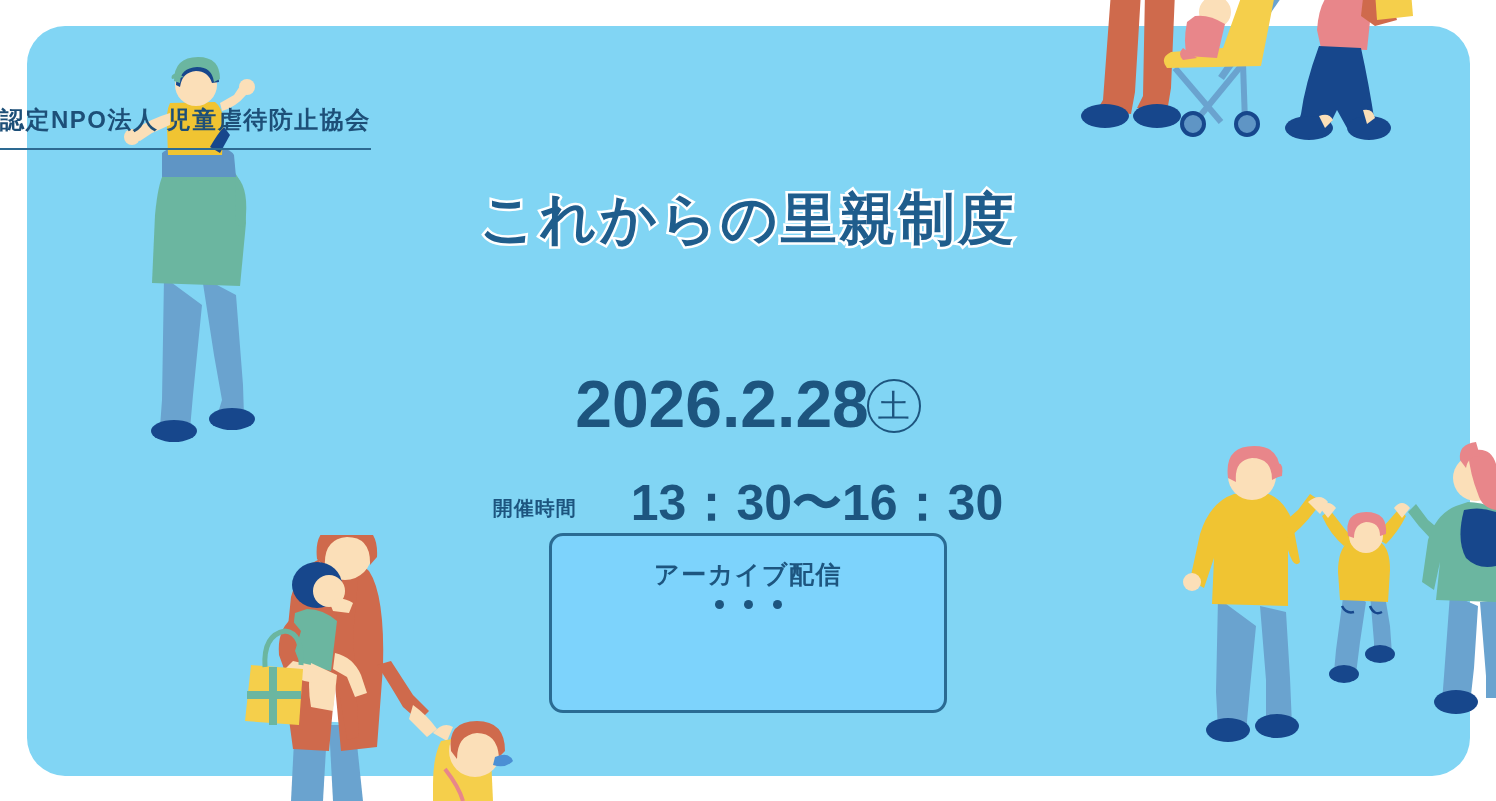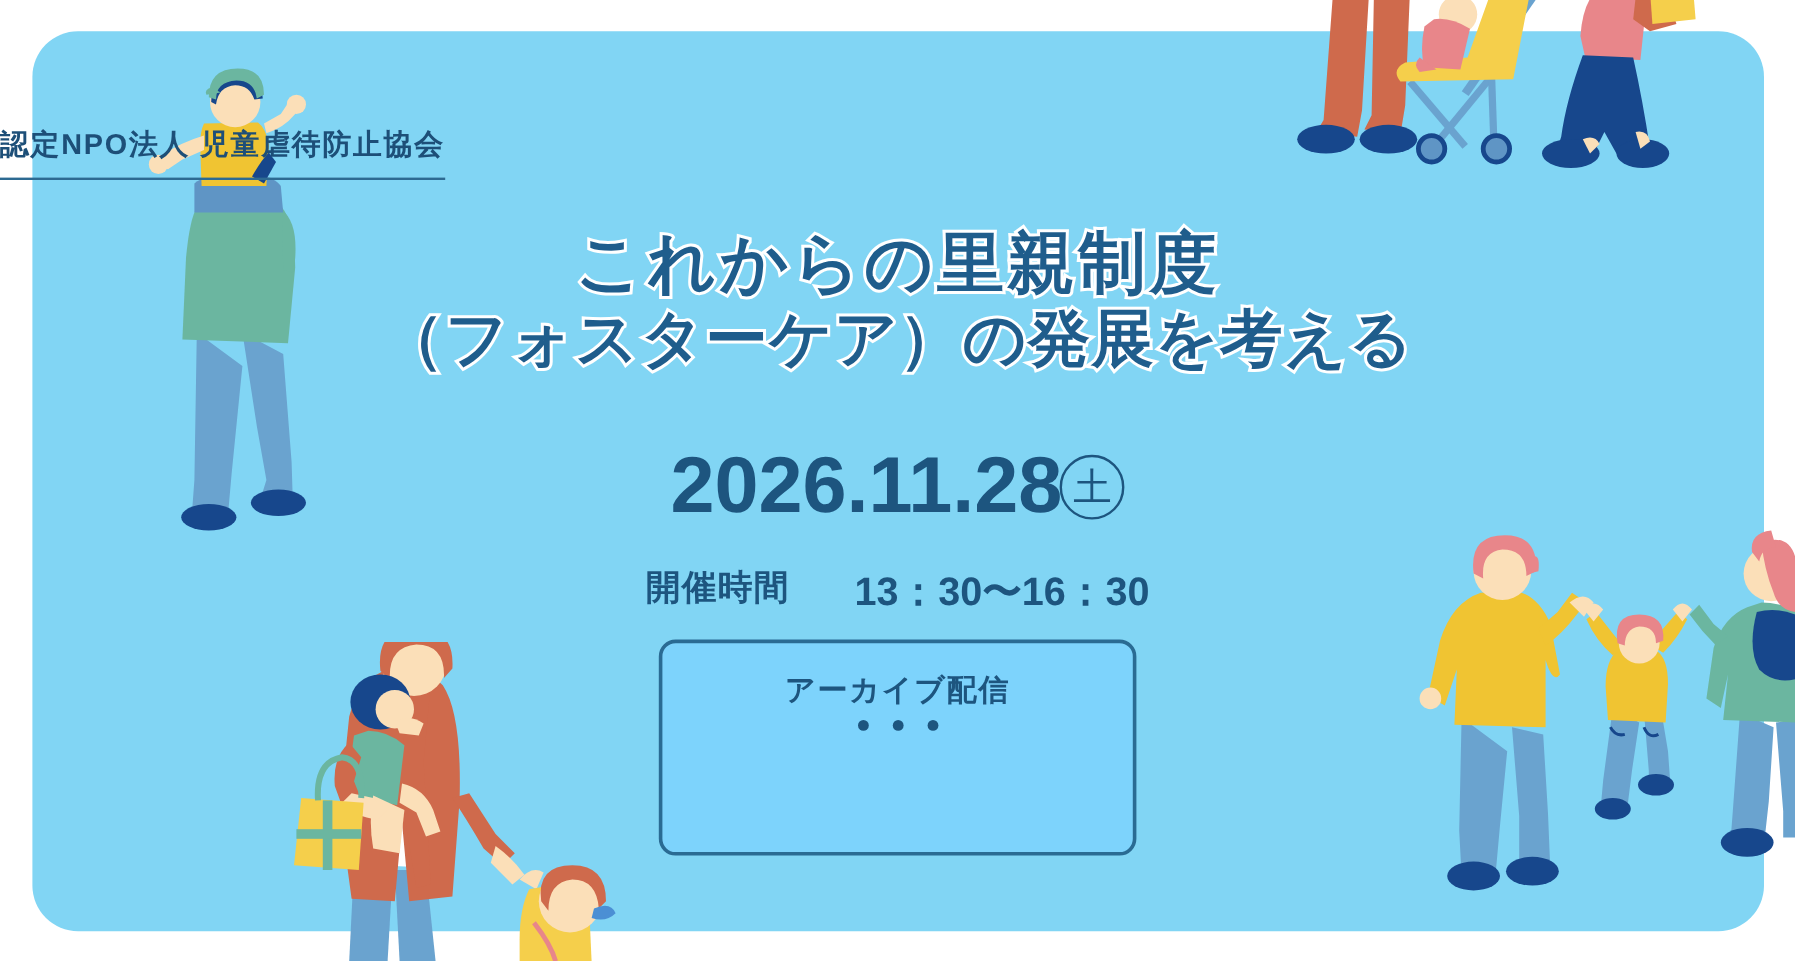--- a/index.html
+++ b/index.html
@@ -84,24 +84,24 @@
   }
 
   .event-time {
     position: absolute;
     left: 0; right: 0; top: 470px;
     text-align: center;
     color: #1d557f;
     white-space: nowrap;
   }
   .time-label {
-    font-size: 29px; font-weight: 700; letter-spacing: 1px;
+    font-size: 20px; font-weight: 700; letter-spacing: 1px;
     vertical-align: 5px; margin-right: 10px;
   }
-  .time-value { font-size: 33px; font-weight: 600; letter-spacing: 0px; margin-left: 44px; }
+  .time-value { font-size: 50px; font-weight: 600; letter-spacing: 0px; margin-left: 44px; }
 
   
   .archive-box {
     position: absolute;
     left: 549px; top: 533px;
     width: 398px; height: 180px;
     background: #7dd3fc;
     border: 3px solid #2a6b93;
     border-radius: 14px;
     text-align: center;
@@ -306,25 +306,24 @@
   </svg>
 
   <div class="content">
 
     <div class="org-line">
       <span class="org-name">認定NPO法人 児童虐待防止協会</span>
     </div>
 
     <div class="main-title">
       <div class="line1">これからの里親制度</div>
-      <div class="line2">（フォスターケア）の発展を考える</div>
     </div>
 
     <div class="event-date">
-      <span>2026.11.28</span><span class="circ">土</span>
+      <span>2026.2.28</span><span class="circ">土</span>
     </div>
 
     <div class="event-time">
       <span class="time-label">開催時間</span><span class="time-value">13：30〜16：30</span>
     </div>
 
     <div class="archive-box">
       <div class="archive-title">アーカイブ配信</div>
       <div class="archive-dots">
         <i></i>

